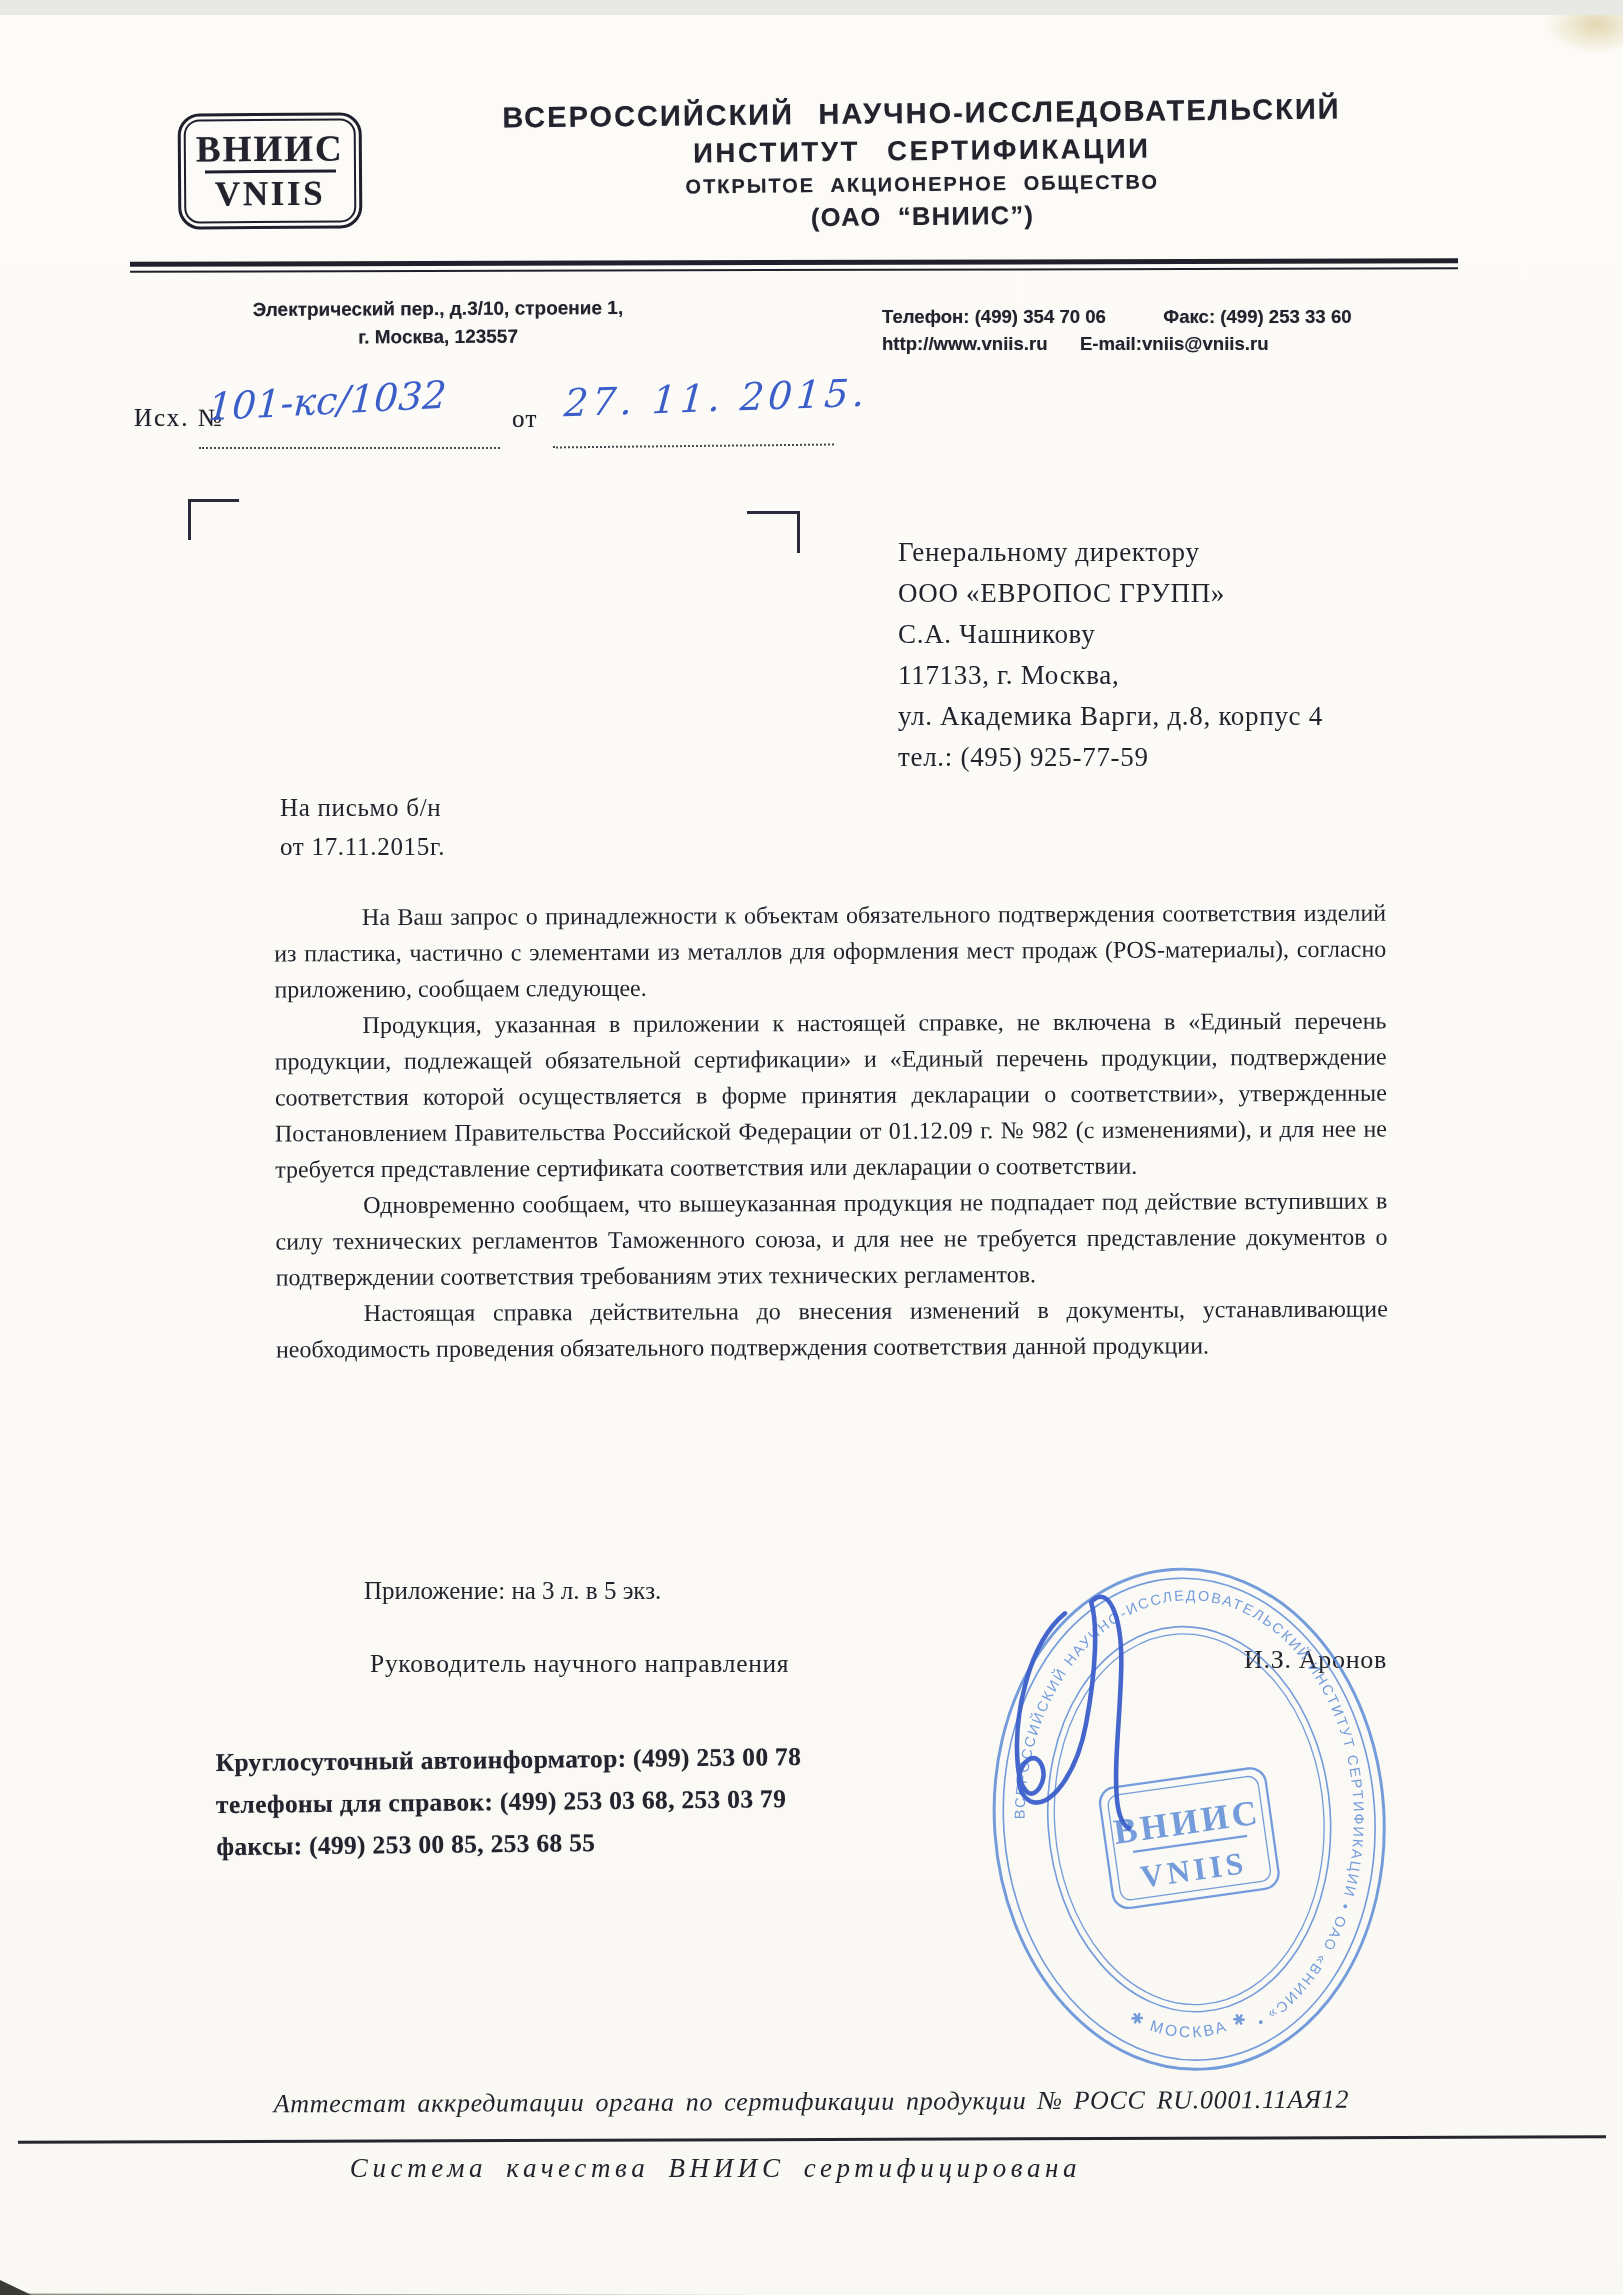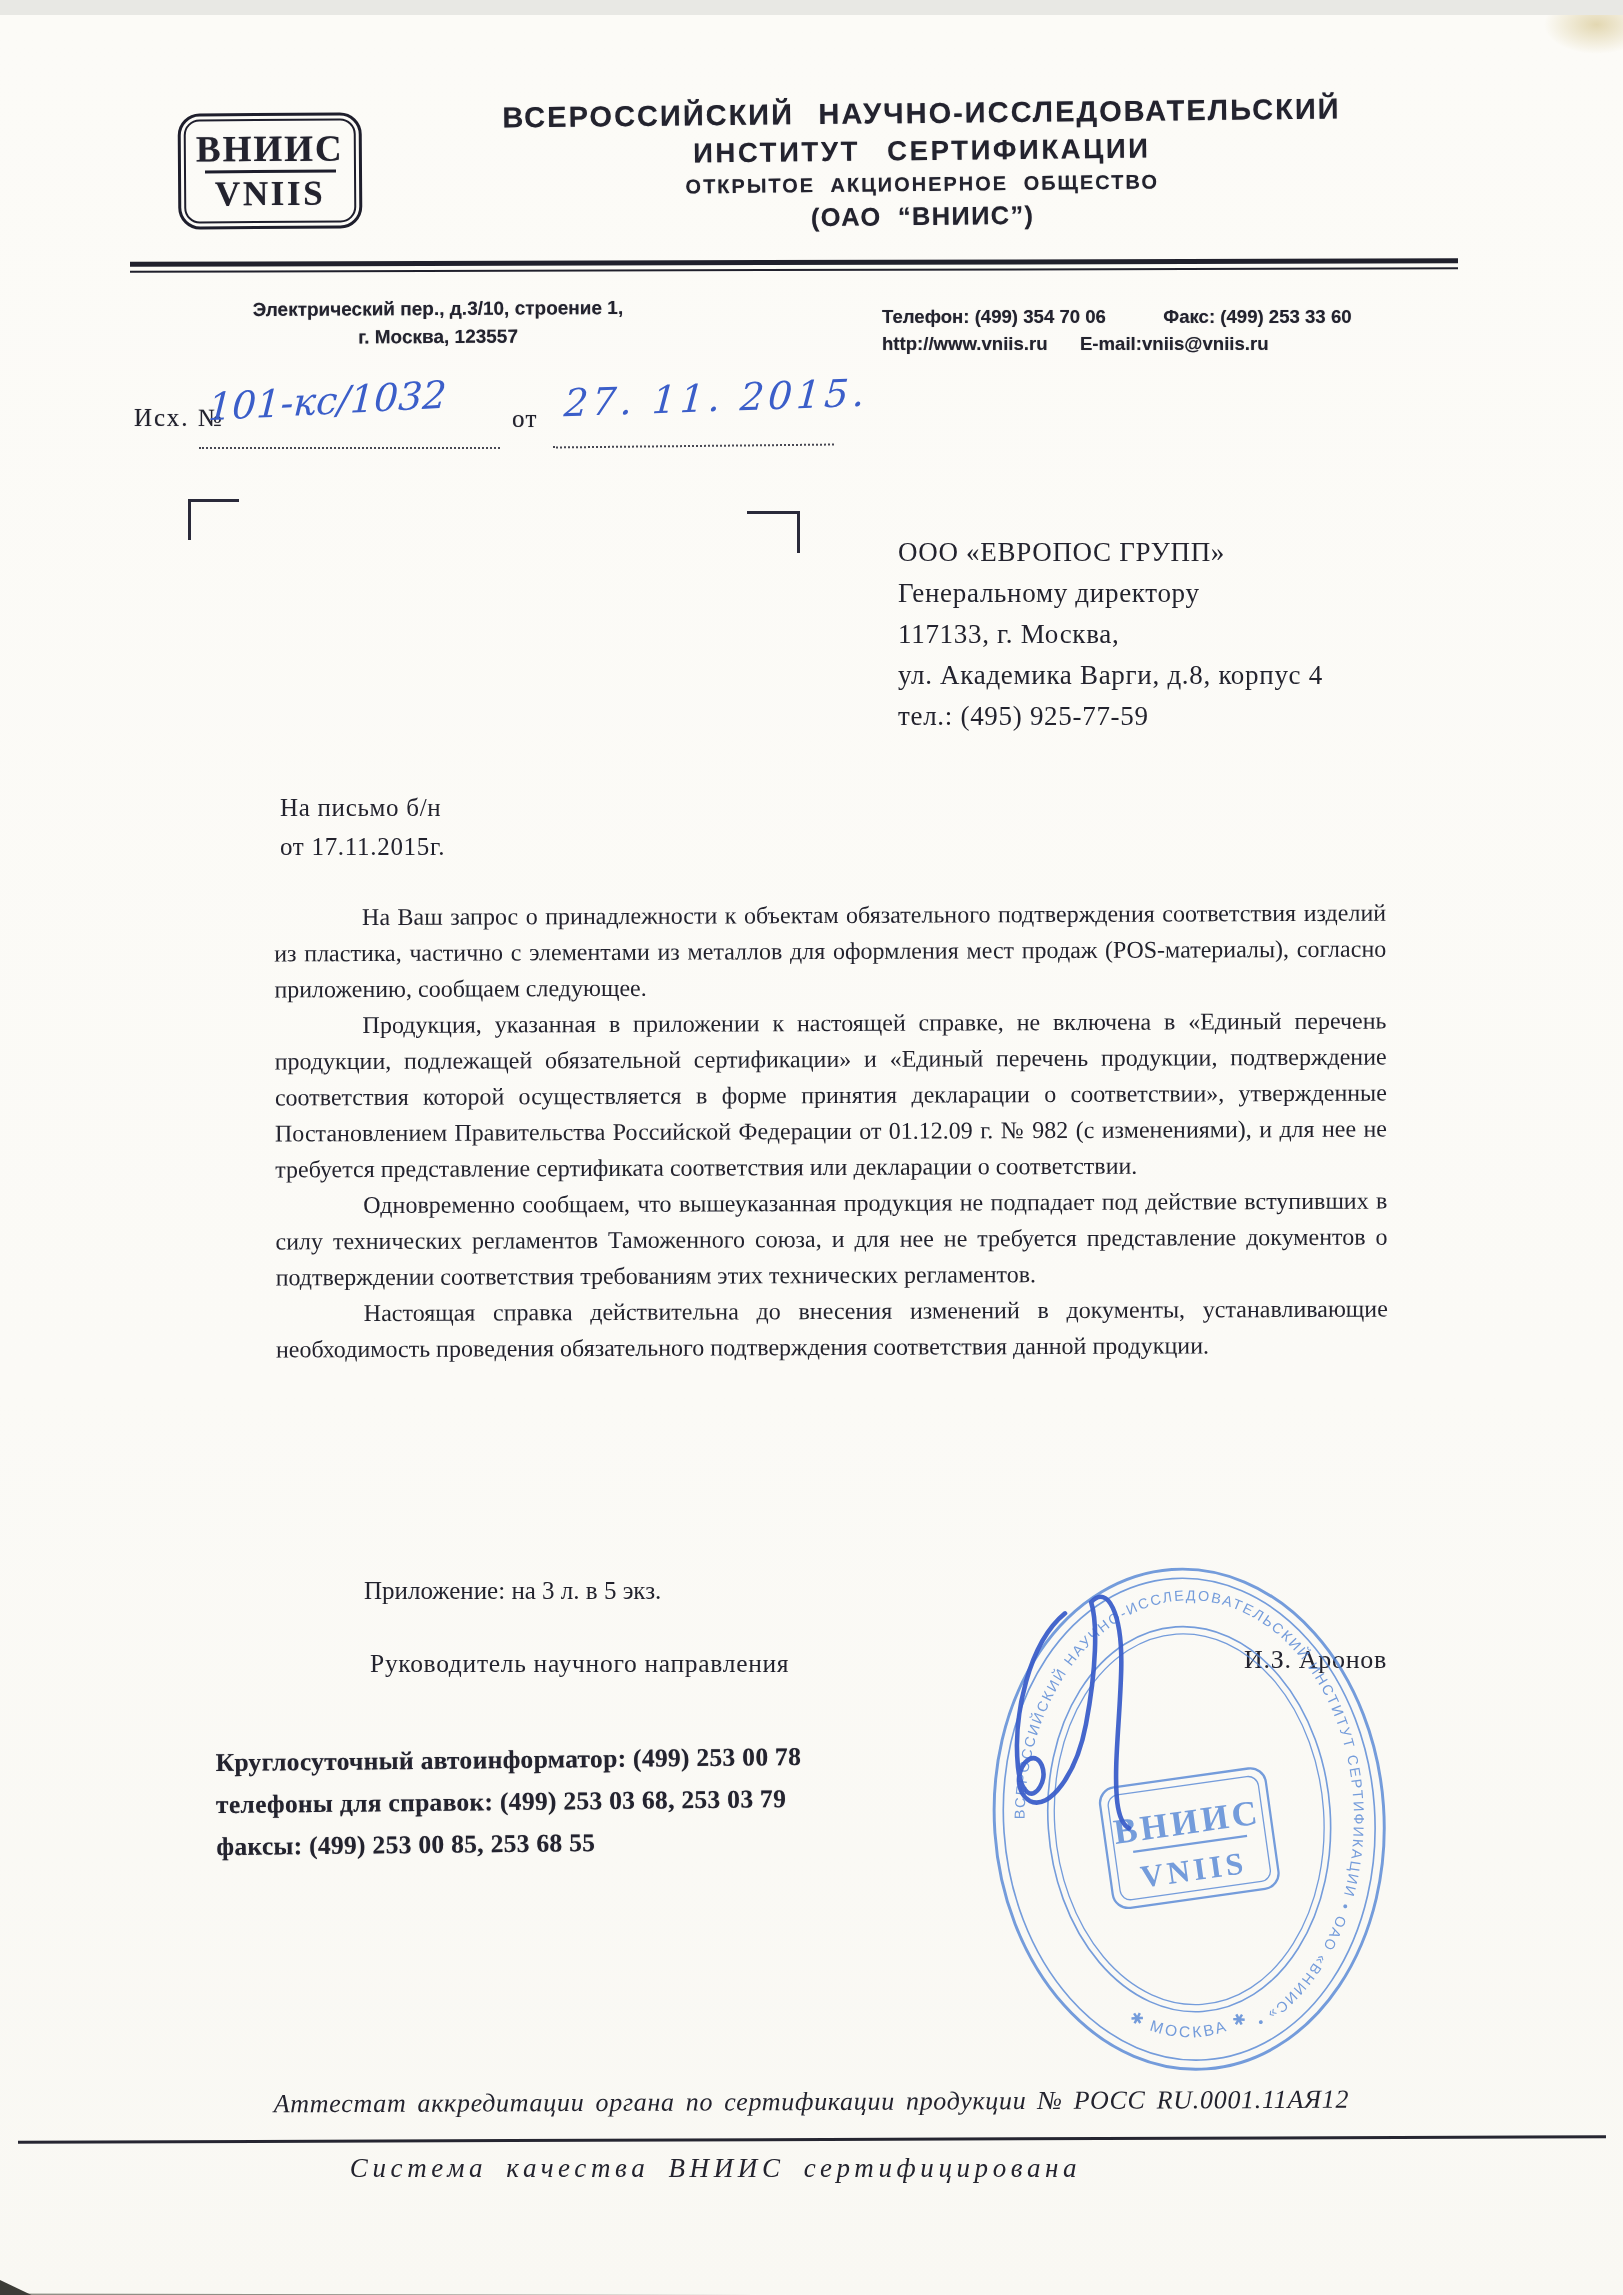--- a/index.html
+++ b/index.html
@@ -142,22 +142,23 @@
   <div class="abs ref-num hand">101-кс/1032</div>
   <div class="abs ref-ot ink">от</div>
   <div class="abs ref-date hand">27. 11. 2015.</div>
   <div class="abs dotline dot1"></div>
   <div class="abs dotline dot2"></div>
 
   <div class="abs corner-l"></div>
   <div class="abs corner-r"></div>
 
   <div class="abs recipient">
+    <div>Генеральному директору</div>
     <div>ООО «ЕВРОПОС ГРУПП»</div>
-    <div>Генеральному директору</div>
+    <div>С.А. Чашникову</div>
     <div>117133, г. Москва,</div>
     <div>ул. Академика Варги, д.8, корпус 4</div>
     <div>тел.: (495) 925-77-59</div>
   </div>
 
   <div class="abs regarding">
     <div>На письмо б/н</div>
     <div>от 17.11.2015г.</div>
   </div>
 

